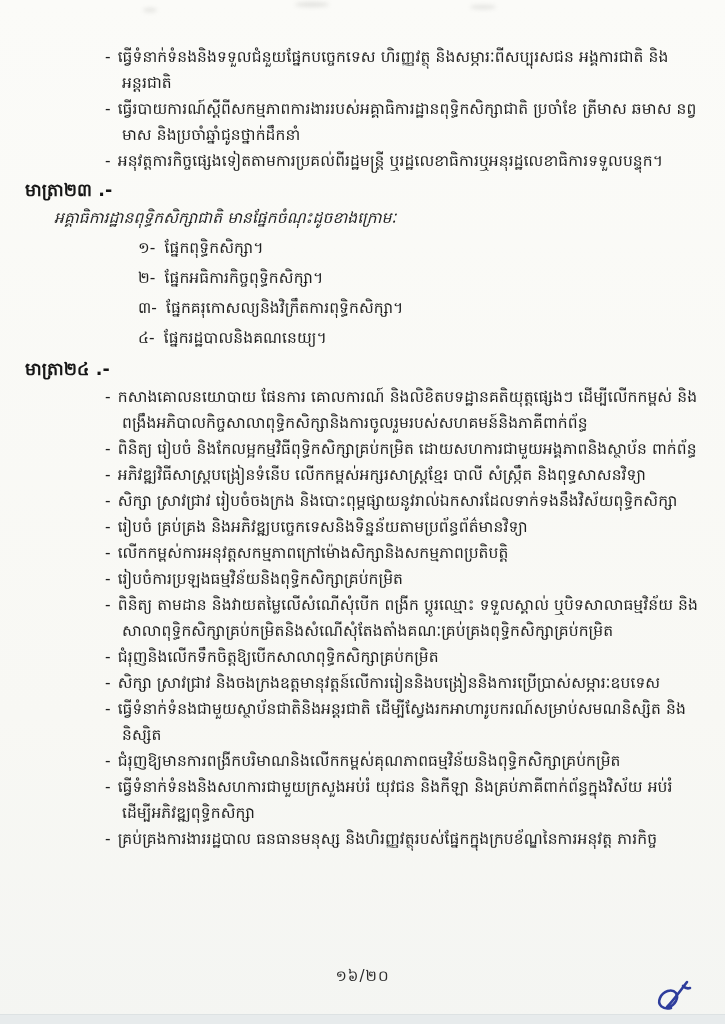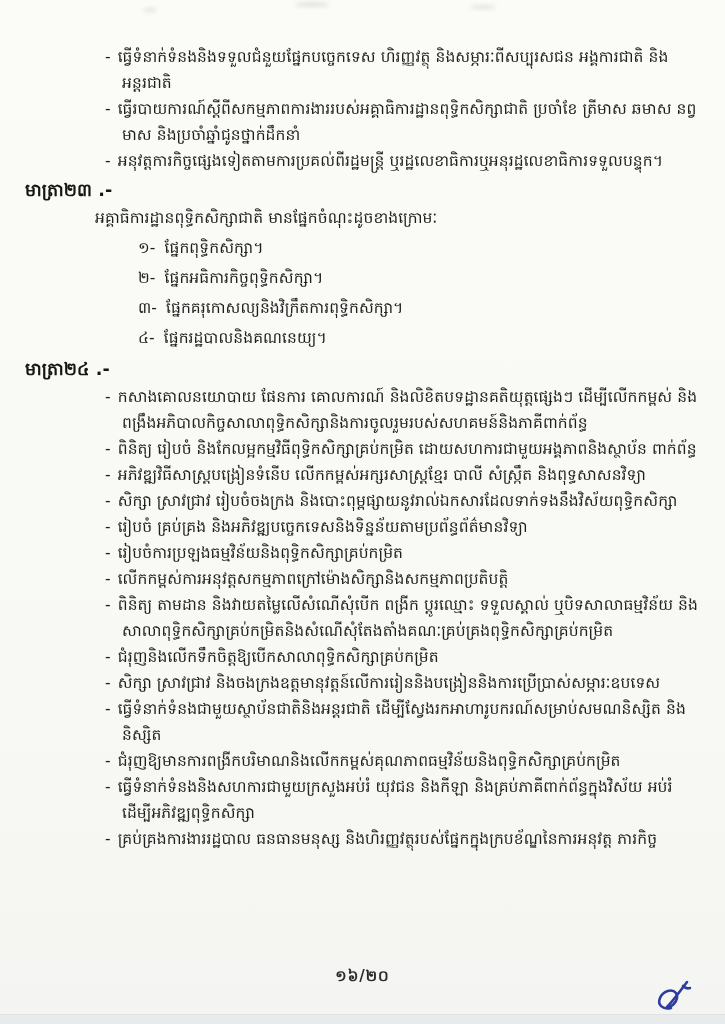--- a/index.html
+++ b/index.html
@@ -24,31 +24,30 @@
   }
   .block{margin:0;}
   .heading{
     padding-left:25px;
     font-weight:bold;
     font-size:17.5px;
     line-height:28px;
     margin:2px 0 1px 0;
     color:#151515;
   }
-  .intro{padding-left:95px;}
+  .intro{padding-left:54px;font-style:italic;}
   .bullet{padding-left:122px;text-indent:-17px;}
   .bullet .marker{padding-right:7px;}
   .numbered{padding-left:122px;margin:4px 16px;}
   .numbered .marker{padding-right:9px;}
   .page-number{
     position:absolute;left:0;right:0;bottom:36px;
     text-align:center;
     font-size:15px;color:#2a2a2a;
     letter-spacing:1px;
-    font-weight:bold;
   }
   .signature{position:absolute;right:22px;bottom:6px;width:62px;height:44px;}
   .scan-edge{
     position:absolute;left:0;right:0;bottom:0;height:9px;
     background:#e7ebec;border-top:1px solid #dde2e3;
   }
 </style>
 </head>
 <body>
 
@@ -67,22 +66,22 @@
       <div class="block numbered"><span class="marker">១-</span><span class="text">ផ្នែកពុទ្ធិកសិក្សា។</span></div>
       <div class="block numbered"><span class="marker">២-</span><span class="text">ផ្នែកអធិការកិច្ចពុទ្ធិកសិក្សា។</span></div>
       <div class="block numbered"><span class="marker">៣-</span><span class="text">ផ្នែកគរុកោសល្យនិងវិក្រឹតការពុទ្ធិកសិក្សា។</span></div>
       <div class="block numbered"><span class="marker">៤-</span><span class="text">ផ្នែករដ្ឋបាលនិងគណនេយ្យ។</span></div>
       <div class="block heading">មាត្រា២៤ .-</div>
       <div class="block bullet"><span class="marker">-</span><span class="text">កសាងគោលនយោបាយ ផែនការ គោលការណ៍ និងលិខិតបទដ្ឋានគតិយុត្តផ្សេងៗ ដើម្បីលើកកម្ពស់ និងពង្រឹងអភិបាលកិច្ចសាលាពុទ្ធិកសិក្សានិងការចូលរួមរបស់សហគមន៍និងភាគីពាក់ព័ន្ធ</span></div>
       <div class="block bullet"><span class="marker">-</span><span class="text">ពិនិត្យ រៀបចំ និងកែលម្អកម្មវិធីពុទ្ធិកសិក្សាគ្រប់កម្រិត ដោយសហការជាមួយអង្គភាពនិងស្ថាប័ន ពាក់ព័ន្ធ</span></div>
       <div class="block bullet"><span class="marker">-</span><span class="text">អភិវឌ្ឍវិធីសាស្ត្របង្រៀនទំនើប លើកកម្ពស់អក្សរសាស្ត្រខ្មែរ បាលី សំស្ក្រឹត និងពុទ្ធសាសនវិទ្យា</span></div>
       <div class="block bullet"><span class="marker">-</span><span class="text">សិក្សា ស្រាវជ្រាវ រៀបចំចងក្រង និងបោះពុម្ពផ្សាយនូវរាល់ឯកសារដែលទាក់ទងនឹងវិស័យពុទ្ធិកសិក្សា</span></div>
       <div class="block bullet"><span class="marker">-</span><span class="text">រៀបចំ គ្រប់គ្រង និងអភិវឌ្ឍបច្ចេកទេសនិងទិន្នន័យតាមប្រព័ន្ធព័ត៌មានវិទ្យា</span></div>
+      <div class="block bullet"><span class="marker">-</span><span class="text">លើកកម្ពស់ការអនុវត្តសកម្មភាពក្រៅម៉ោងសិក្សានិងសកម្មភាពប្រតិបត្តិ</span></div>
       <div class="block bullet"><span class="marker">-</span><span class="text">រៀបចំការប្រឡងធម្មវិន័យនិងពុទ្ធិកសិក្សាគ្រប់កម្រិត</span></div>
-      <div class="block bullet"><span class="marker">-</span><span class="text">លើកកម្ពស់ការអនុវត្តសកម្មភាពក្រៅម៉ោងសិក្សានិងសកម្មភាពប្រតិបត្តិ</span></div>
       <div class="block bullet"><span class="marker">-</span><span class="text">ពិនិត្យ តាមដាន និងវាយតម្លៃលើសំណើសុំបើក ពង្រីក ប្តូរឈ្មោះ ទទួលស្គាល់ ឬបិទសាលាធម្មវិន័យ និងសាលាពុទ្ធិកសិក្សាគ្រប់កម្រិតនិងសំណើសុំតែងតាំងគណៈគ្រប់គ្រងពុទ្ធិកសិក្សាគ្រប់កម្រិត</span></div>
       <div class="block bullet"><span class="marker">-</span><span class="text">ជំរុញនិងលើកទឹកចិត្តឱ្យបើកសាលាពុទ្ធិកសិក្សាគ្រប់កម្រិត</span></div>
       <div class="block bullet"><span class="marker">-</span><span class="text">សិក្សា ស្រាវជ្រាវ និងចងក្រងឧត្តមានុវត្តន៍លើការរៀននិងបង្រៀននិងការប្រើប្រាស់សម្ភារៈឧបទេស</span></div>
       <div class="block bullet"><span class="marker">-</span><span class="text">ធ្វើទំនាក់ទំនងជាមួយស្ថាប័នជាតិនិងអន្តរជាតិ ដើម្បីស្វែងរកអាហារូបករណ៍សម្រាប់សមណនិស្សិត និងនិស្សិត</span></div>
       <div class="block bullet"><span class="marker">-</span><span class="text">ជំរុញឱ្យមានការពង្រីកបរិមាណនិងលើកកម្ពស់គុណភាពធម្មវិន័យនិងពុទ្ធិកសិក្សាគ្រប់កម្រិត</span></div>
       <div class="block bullet"><span class="marker">-</span><span class="text">ធ្វើទំនាក់ទំនងនិងសហការជាមួយក្រសួងអប់រំ យុវជន និងកីឡា និងគ្រប់ភាគីពាក់ព័ន្ធក្នុងវិស័យ អប់រំ ដើម្បីអភិវឌ្ឍពុទ្ធិកសិក្សា</span></div>
       <div class="block bullet"><span class="marker">-</span><span class="text">គ្រប់គ្រងការងាររដ្ឋបាល ធនធានមនុស្ស និងហិរញ្ញវត្ថុរបស់ផ្នែកក្នុងក្របខ័ណ្ឌនៃការអនុវត្ត ភារកិច្ច</span></div>
     </div>
 
   <div class="page-number">១៦/២០</div>

